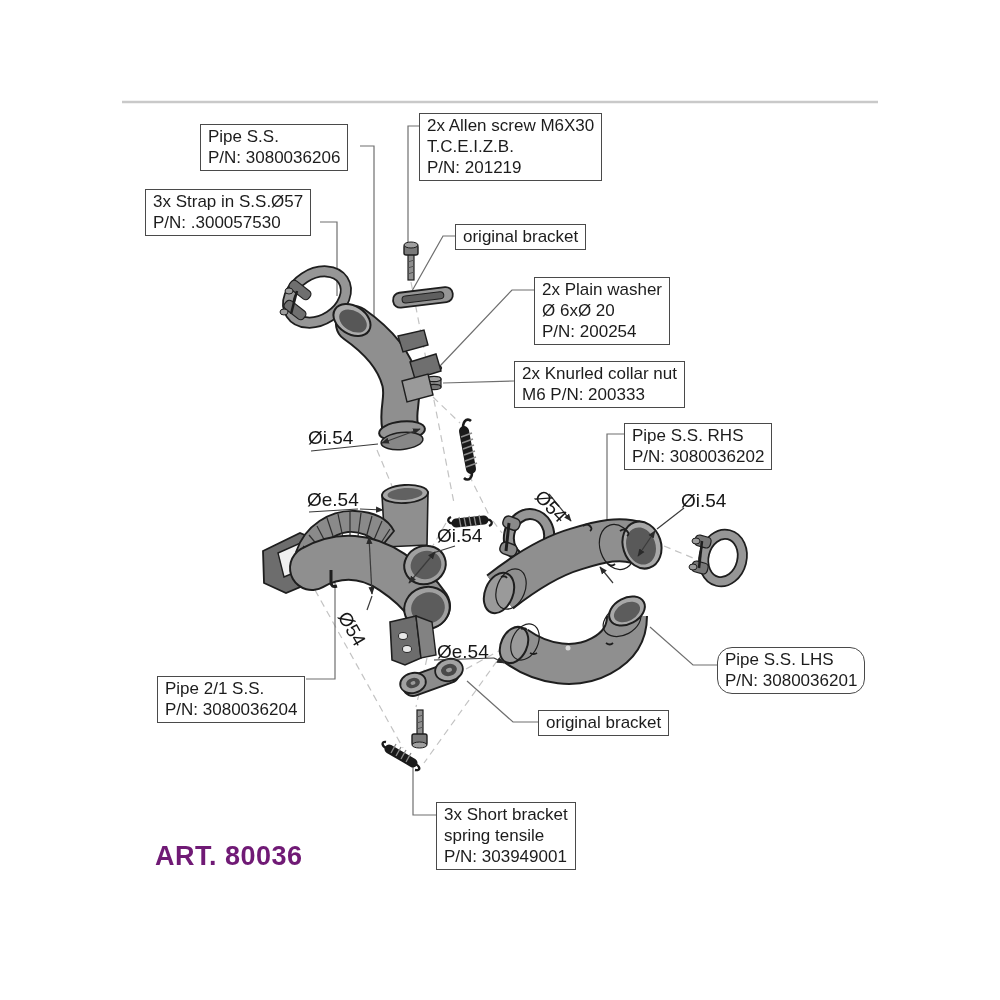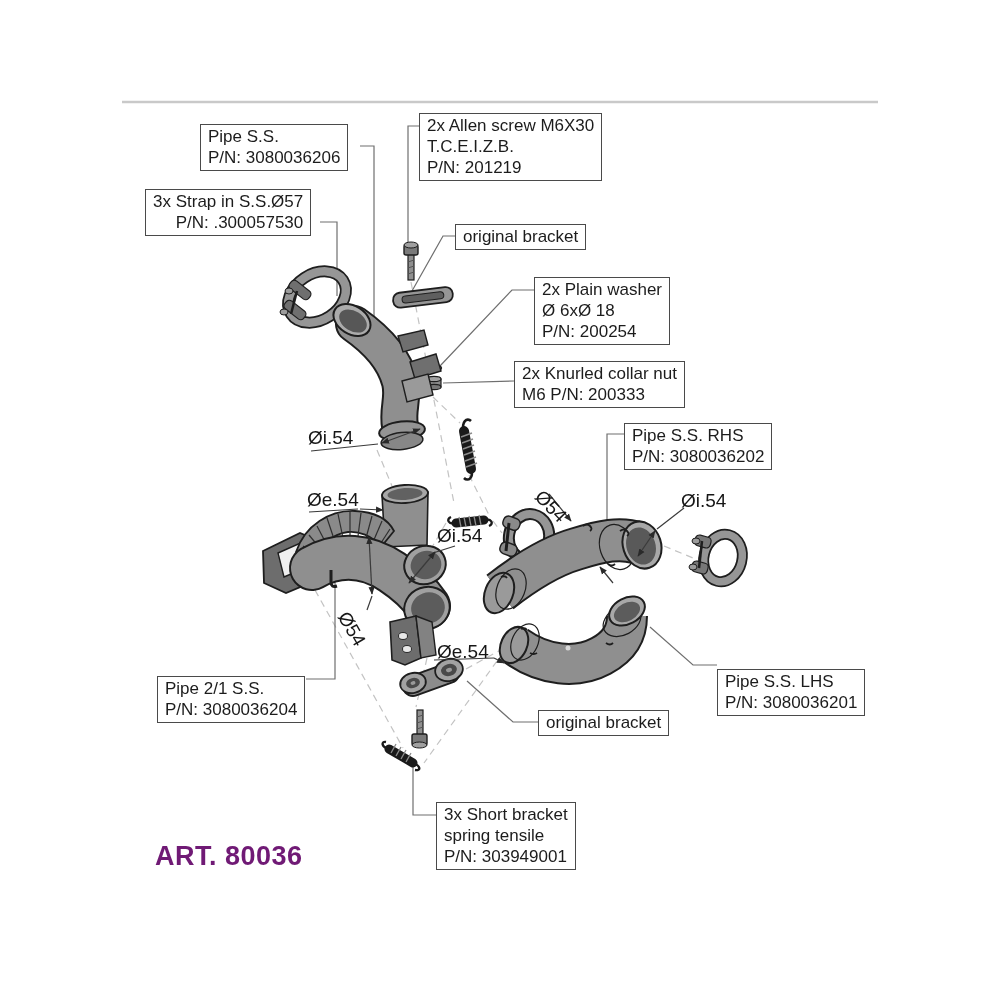--- a/index.html
+++ b/index.html
@@ -267,57 +267,57 @@
       <line x1="434" y1="660" x2="494" y2="658"></line>
       <line x1="494" y1="658" x2="504" y2="663" marker-end="url(#arr)"></line>
     </g>
   </svg>
 
   <div class="lbl" style="left:200px; top:124px;">
     <div>Pipe S.S.</div>
     <div>P/N: 3080036206</div>
   </div>
 
-  <div class="lbl" style="left:145px; top:189px;text-align:right;">
+  <div class="lbl" style="left:145px; top:189px;">
     <div>3x Strap in S.S.Ø57</div>
     <div>P/N: .300057530</div>
   </div>
 
   <div class="lbl" style="left:419px; top:113px;">
     <div>2x Allen screw M6X30</div>
     <div>T.C.E.I.Z.B.</div>
     <div>P/N: 201219</div>
   </div>
 
   <div class="lbl" style="left:455px; top:224px;">
     <div>original bracket</div>
   </div>
 
   <div class="lbl" style="left:534px; top:277px;">
     <div>2x Plain washer</div>
-    <div>Ø 6xØ 18</div>
+    <div>Ø 6xØ 20</div>
     <div>P/N: 200254</div>
   </div>
 
   <div class="lbl" style="left:514px; top:361px;">
     <div>2x Knurled collar nut</div>
     <div>M6 P/N: 200333</div>
   </div>
 
   <div class="lbl" style="left:624px; top:423px;">
     <div>Pipe S.S. RHS</div>
     <div>P/N: 3080036202</div>
   </div>
 
   <div class="lbl" style="left:157px; top:676px;">
     <div>Pipe 2/1 S.S.</div>
     <div>P/N: 3080036204</div>
   </div>
 
-  <div class="lbl" style="left:717px; top:669px;">
+  <div class="lbl" style="left:717px; top:647px;border-radius:15px;">
     <div>Pipe S.S. LHS</div>
     <div>P/N: 3080036201</div>
   </div>
 
   <div class="lbl" style="left:538px; top:710px;">
     <div>original bracket</div>
   </div>
 
   <div class="lbl" style="left:436px; top:802px;">
     <div>3x Short bracket</div>

